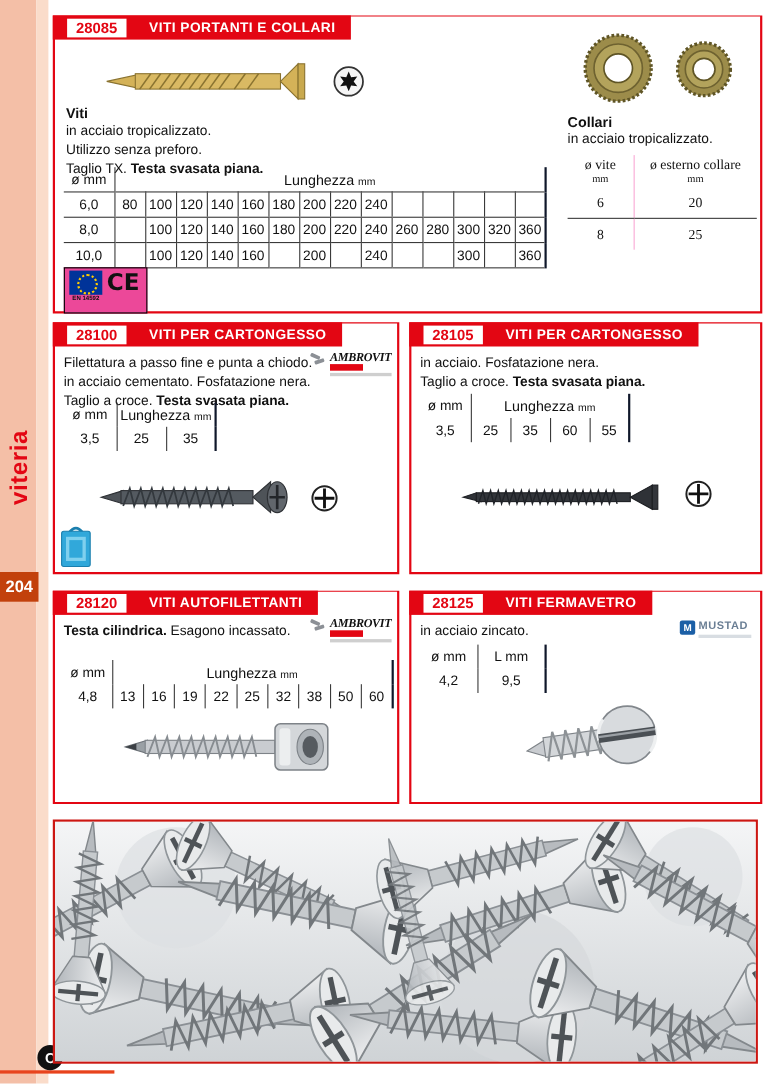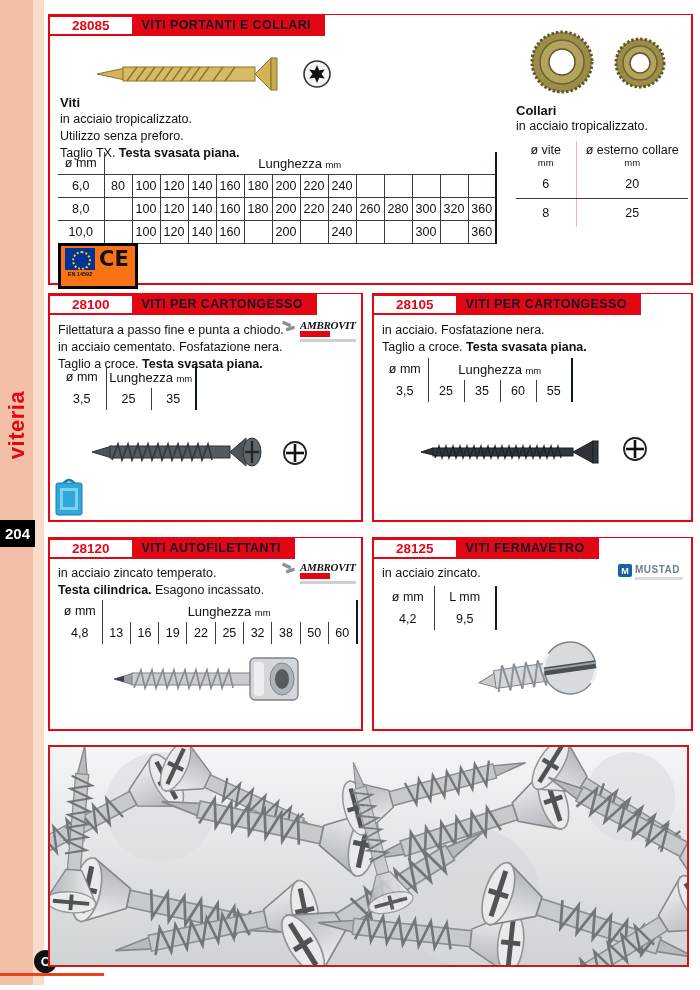--- a/index.html
+++ b/index.html
@@ -4,51 +4,51 @@
 <style>
   html,body{margin:0;padding:0;}
   body{width:700px;height:990px;position:relative;background:#fff;
        font-family:"Liberation Sans",sans-serif;color:#111;overflow:hidden;}
   .abs{position:absolute;}
   
   .side-main{left:0;top:0;width:33px;height:985px;background:#f4bfa7;}
   .side-light{left:33px;top:0;width:11px;height:985px;background:#fadcca;}
   .vlabel-wrap{left:0;top:340px;width:34px;height:170px;display:flex;align-items:center;justify-content:center;}
   .vlabel{transform:rotate(-90deg);color:#e30613;font-weight:bold;font-size:22px;letter-spacing:.5px;white-space:nowrap;}
-  .page-badge{left:0;top:520px;width:35px;height:27px;background:#000000;color:#fff;font-weight:bold;
+  .page-badge{left:0;top:520px;width:35px;height:27px;background:#c2410c;color:#fff;font-weight:bold;
               font-size:15px;display:flex;align-items:center;justify-content:center;}
   .foot-line{left:0;top:973px;width:104px;height:3px;background:#e8431d;}
   .cmark{left:34px;top:950px;width:23px;height:23px;border-radius:50%;background:#111;color:#fff;
          font-weight:bold;font-size:13px;display:flex;align-items:center;justify-content:center;}
   
   .sec{position:absolute;border:2px solid #e30613;border-top-width:1px;background:#fff;}
   .hdr{position:absolute;top:-1px;left:-2px;height:22px;background:#e30613;display:inline-flex;
        align-items:center;padding:0 14px 0 0;white-space:nowrap;}
-  .code{background:#fff;color:#e30613;font-weight:bold;font-size:13.5px;padding:1px 22px;margin:2px;}
-  .htitle{color:#0f172a;font-weight:bold;font-size:12.5px;letter-spacing:.4px;margin-left:8px;}
+  .code{background:#fff;color:#e30613;font-weight:bold;font-size:13.5px;padding:1px 8px;margin:13px;}
+  .htitle{color:#ffffff;font-weight:bold;font-size:12.5px;letter-spacing:.4px;margin-left:8px;}
   .desc{font-size:12.5px;line-height:1.34;}
   .desc b{font-weight:bold;}
   .ptitle{font-weight:bold;font-size:13px;}
   
   table.vt{border-collapse:collapse;table-layout:fixed;}
   table.vt td{border-left:1px solid #3a3a3a;border-bottom:1px solid #3a3a3a;text-align:center;
               font-size:12.5px;padding:2px 0;height:18px;}
   table.vt td:first-child{border-left:none;}
   table.vt tr td:last-child{border-right:2px solid #0f172a;}
   table.vt.open tbody tr:last-child td{border-bottom:none;}
   table.vt .hrow td{border-bottom:1px solid #3a3a3a;}
   .mmu{font-size:9.5px;}
   .lsp{font-size:13px;}
-  table.ct{border-collapse:collapse;table-layout:fixed;}
+  table.ct{border-collapse:collapse;table-layout:fixed;font-family:Liberation Serif, serif;}
   table.ct td{text-align:center;font-size:12.5px;border-bottom:1px solid #3a3a3a;padding:2px 0;}
   table.ct td+td{border-left:1px solid #f9a8d4;}
   table.ct tbody td{height:24px;}
   table.ct tbody tr:last-child td{border-bottom:none;}
   
-  .cebox{border:3px solid #000000;background:#f97316;display:flex;align-items:flex-start;padding:2px 4px;gap:4px;}
+  .cebox{border:1px solid #000000;background:#ec4899;display:flex;align-items:flex-start;padding:2px 4px;gap:4px;}
   .euflag{width:30px;height:22px;background:#003399;position:relative;}
   .euring{position:absolute;left:7px;top:3px;width:15px;height:15px;border:2px dotted #ffcc00;border-radius:50%;}
   .celetters{font-size:21px;font-weight:bold;line-height:22px;font-family:"DejaVu Sans",sans-serif;}
   .cestd{font-size:5.5px;font-weight:bold;text-align:center;margin-top:1px;}
   
   .brand{display:flex;align-items:flex-start;gap:3px;}
   .brand .bname{font-weight:bold;font-style:italic;font-size:11px;color:#111;letter-spacing:-.3px;line-height:10px;font-family:Liberation Serif, serif;}
   .brand .bbadge{width:30px;height:6px;background:#e30613;margin-top:1px;}
   .brand .btag{width:56px;height:3px;background:#cfcfcf;margin-top:2px;}
   .mustad{display:flex;align-items:flex-start;gap:3px;}
@@ -335,21 +335,20 @@
     <line x1="4" y1="13" x2="22" y2="13" stroke="#111" stroke-width="2.6"></line>
   </svg>
 </div>
 
 <div class="sec" style="left:48px;top:537px;width:311px;height:191px;">
   <div class="hdr">
     <span class="code">28120</span>
     <span class="htitle">VITI AUTOFILETTANTI</span>
   </div>
   <div class="abs desc" style="left:8px;top:27px;">
-    <div>in acciaio zincato temperato.</div>
     <div><b>Testa cilindrica.</b><span> Esagono incassato.</span></div>
   </div>
   <div class="abs brand" style="right:5px;top:24px;">
     <svg width="16" height="14" viewBox="0 0 16 14">
       <rect x="1" y="2" width="9" height="3.4" rx="1" transform="rotate(24 5 4)" fill="#8c9096"></rect>
       <rect x="5" y="7" width="9" height="3.4" rx="1" transform="rotate(-18 9 9)" fill="#8c9096"></rect>
     </svg>
     <div>
       <div class="bname">AMBROVIT</div>
       <div class="bbadge"></div>

